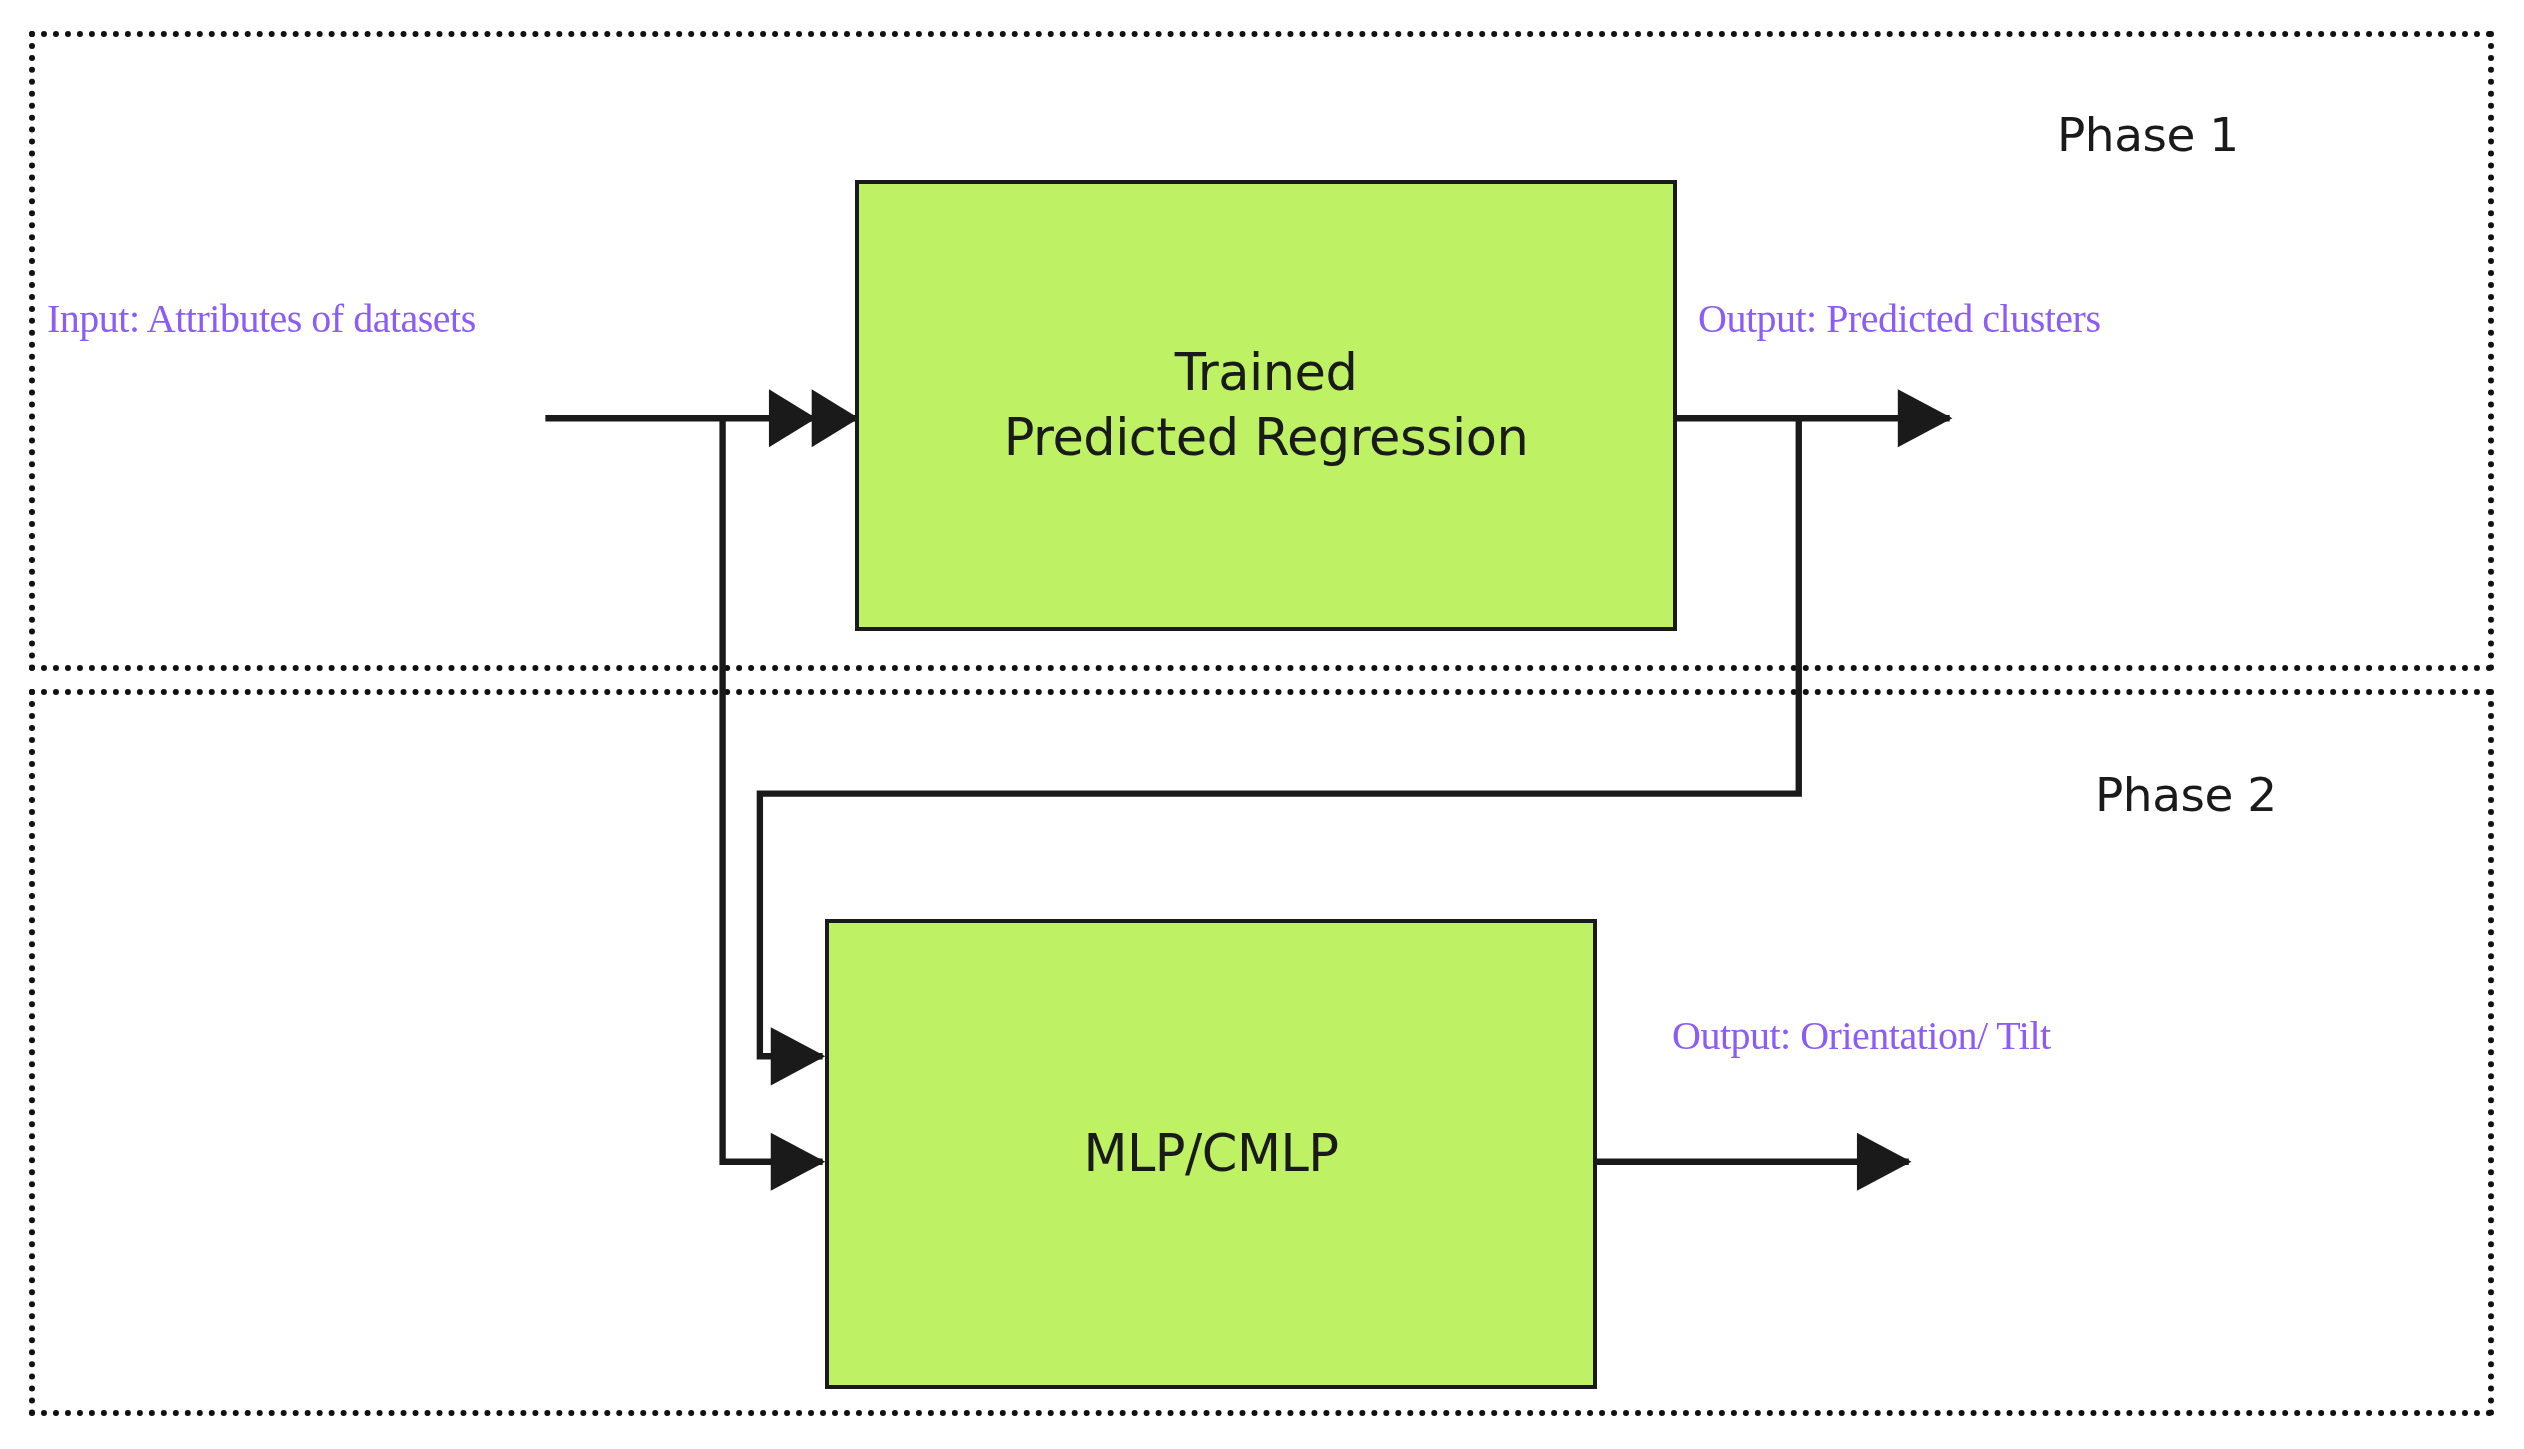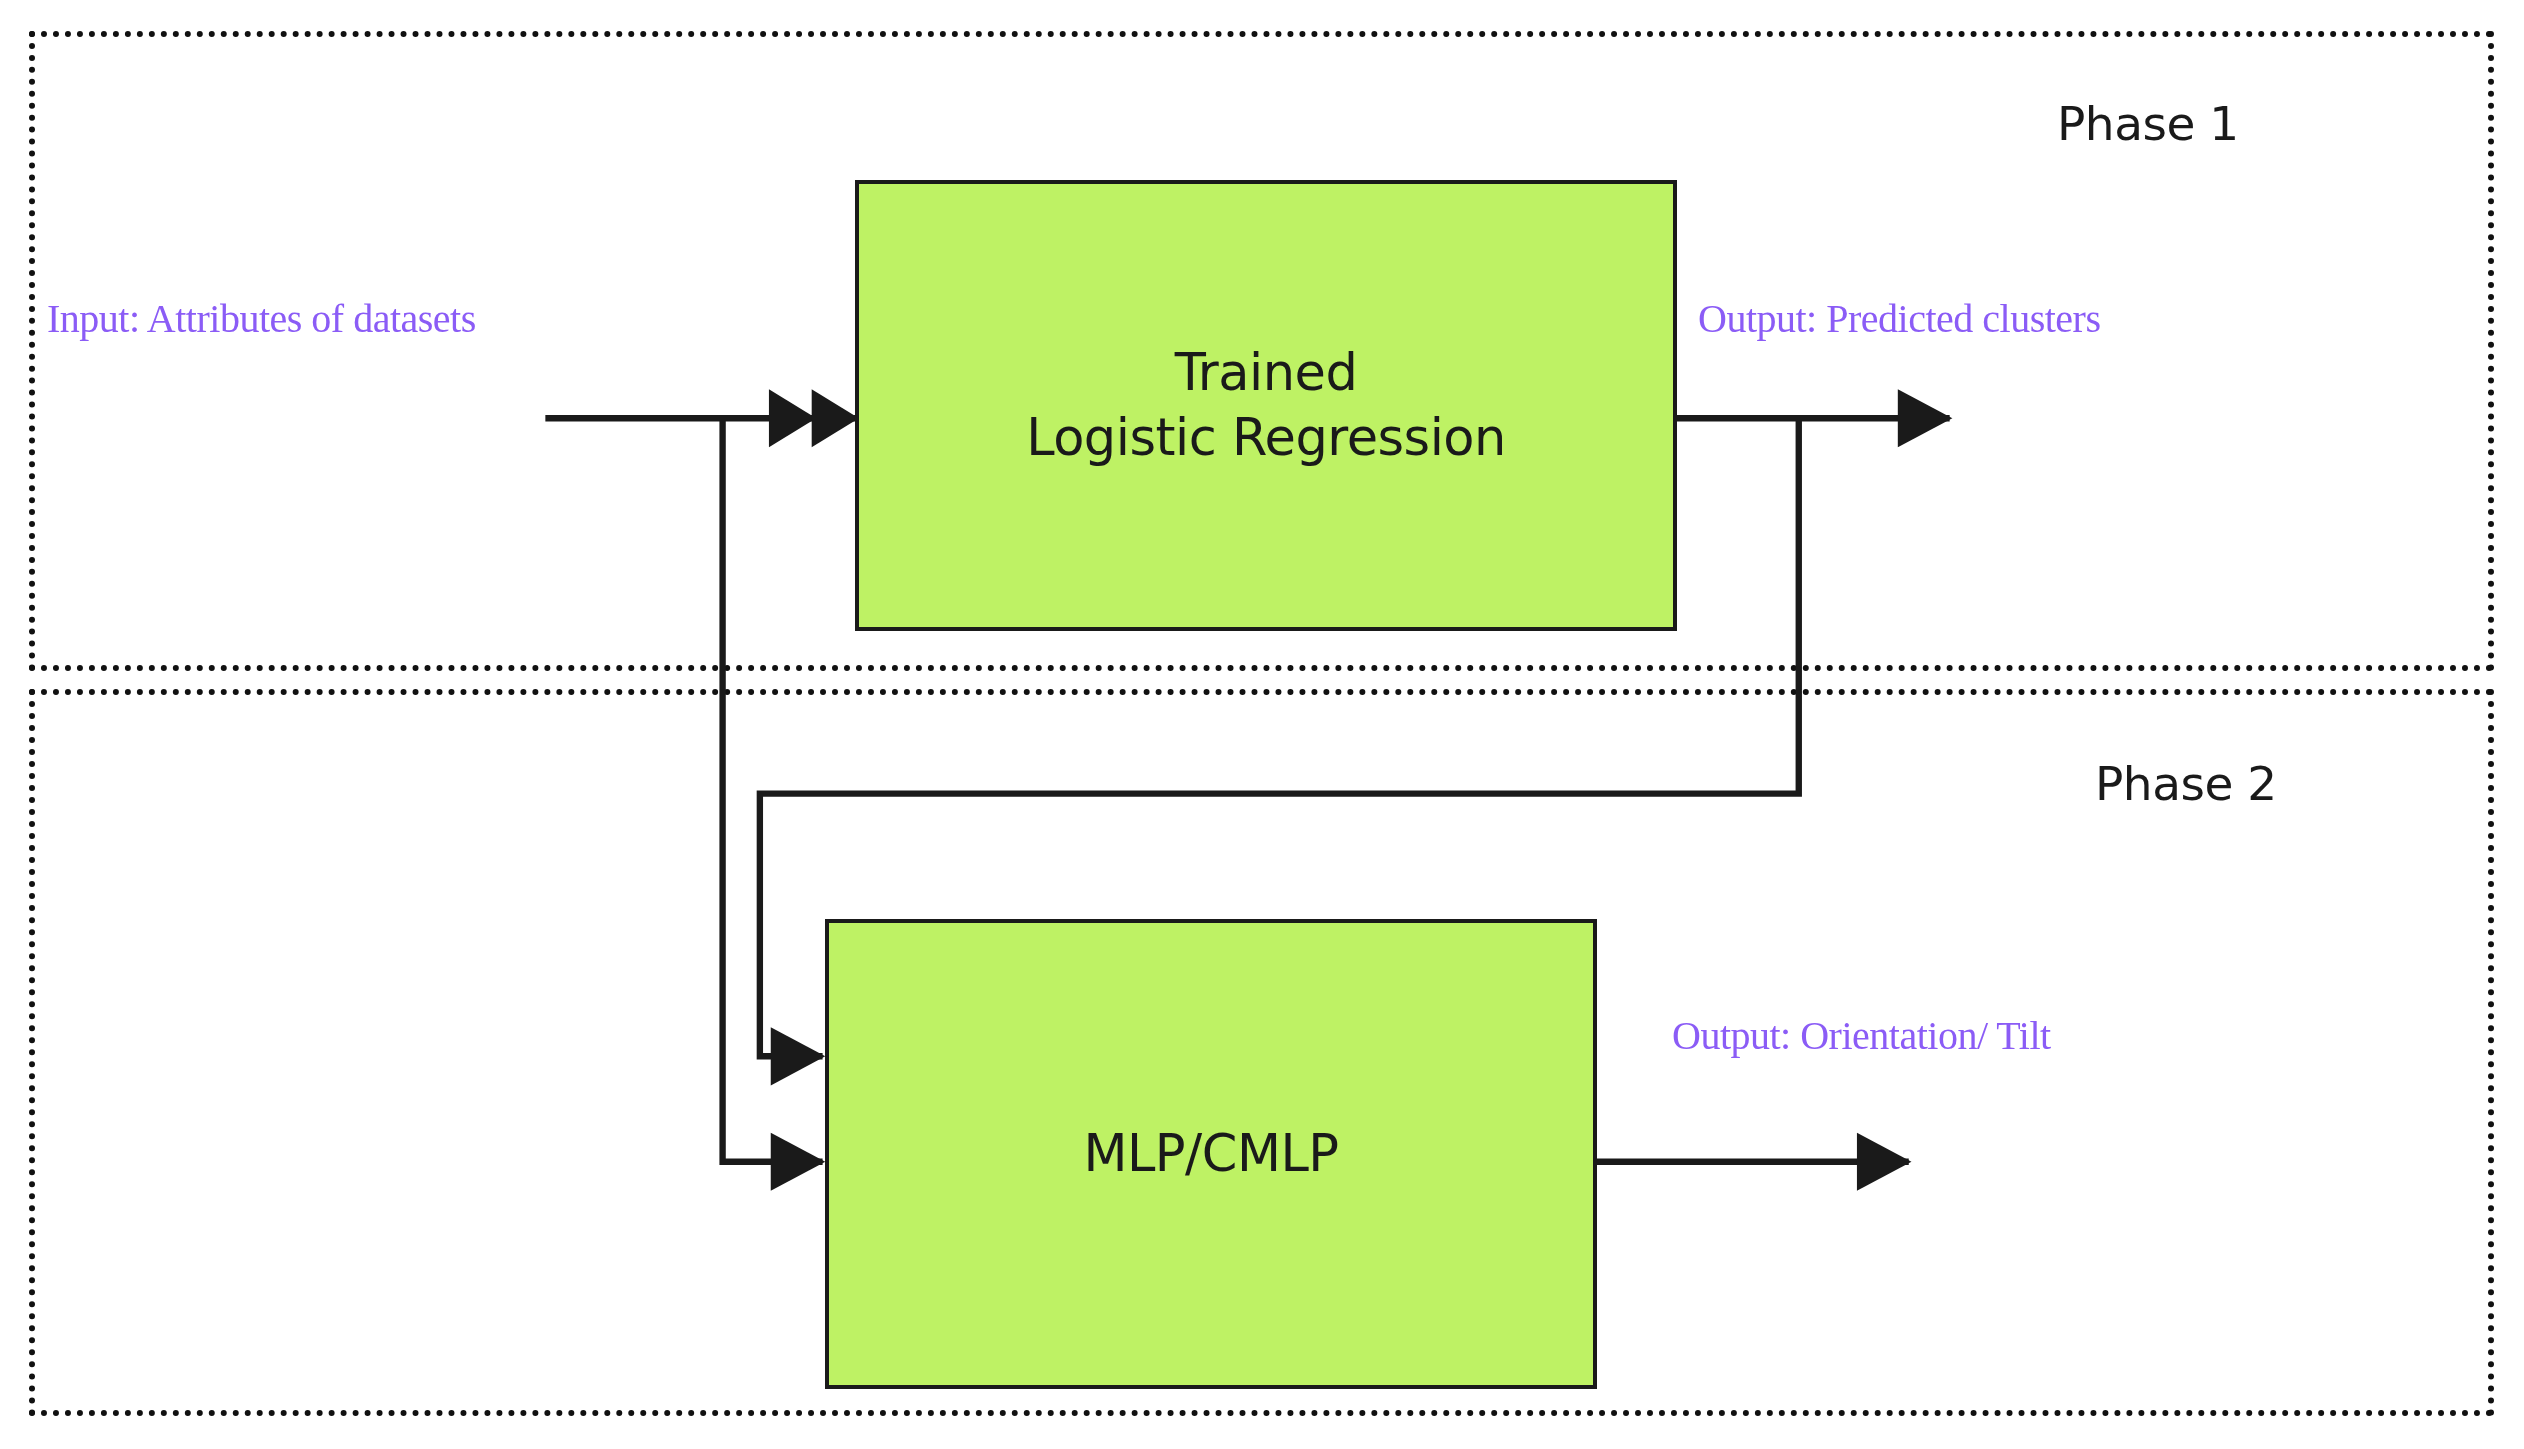--- a/index.html
+++ b/index.html
@@ -27,20 +27,21 @@
   #phase2-box { left: 29px;  top: 689px;  width: 2465px; height: 727px; }
 
   
   .phase-label {
     position: absolute;
     font-family: "DejaVu Sans", "Liberation Sans", sans-serif;
     font-size: 47px;
     color: #1a1a1a;
     letter-spacing: -0.5px;
     white-space: nowrap;
+    margin-top: 11px;
   }
   #phase1-label { left: 2057px; top: 96px; }
   #phase2-label { left: 2095px; top: 756px; text-align: right; }
 
   
   .model-box {
     position: absolute;
     box-sizing: border-box;
     border: 4.5px solid #1a1a1a;
     background: #bef264;
@@ -90,21 +91,21 @@
 <div id="canvas">
 
   <div id="phase1-box" class="phase-box"></div>
   <div id="phase1-label" class="phase-label">Phase 1</div>
 
   <div id="phase2-box" class="phase-box"></div>
   <div id="phase2-label" class="phase-label">Phase 2</div>
 
   <div id="trained-model-box" class="model-box">
     <div id="trained-line-1" class="model-line">Trained</div>
-    <div id="trained-line-3" class="model-line">Logistic Regression</div>
+    <div id="trained-line-3" class="model-line">Predicted Regression</div>
   </div>
 
   <div id="mlp-model-box" class="model-box">
     <div id="mlp-line" class="model-line">MLP/CMLP</div>
   </div>
 
   <div id="input-caption" class="caption">Input:  Attributes of datasets</div>
   <div id="output-clusters-caption" class="caption">Output: Predicted clusters</div>
   <div id="output-tilt-caption" class="caption">Output: Orientation/ Tilt</div>
 

